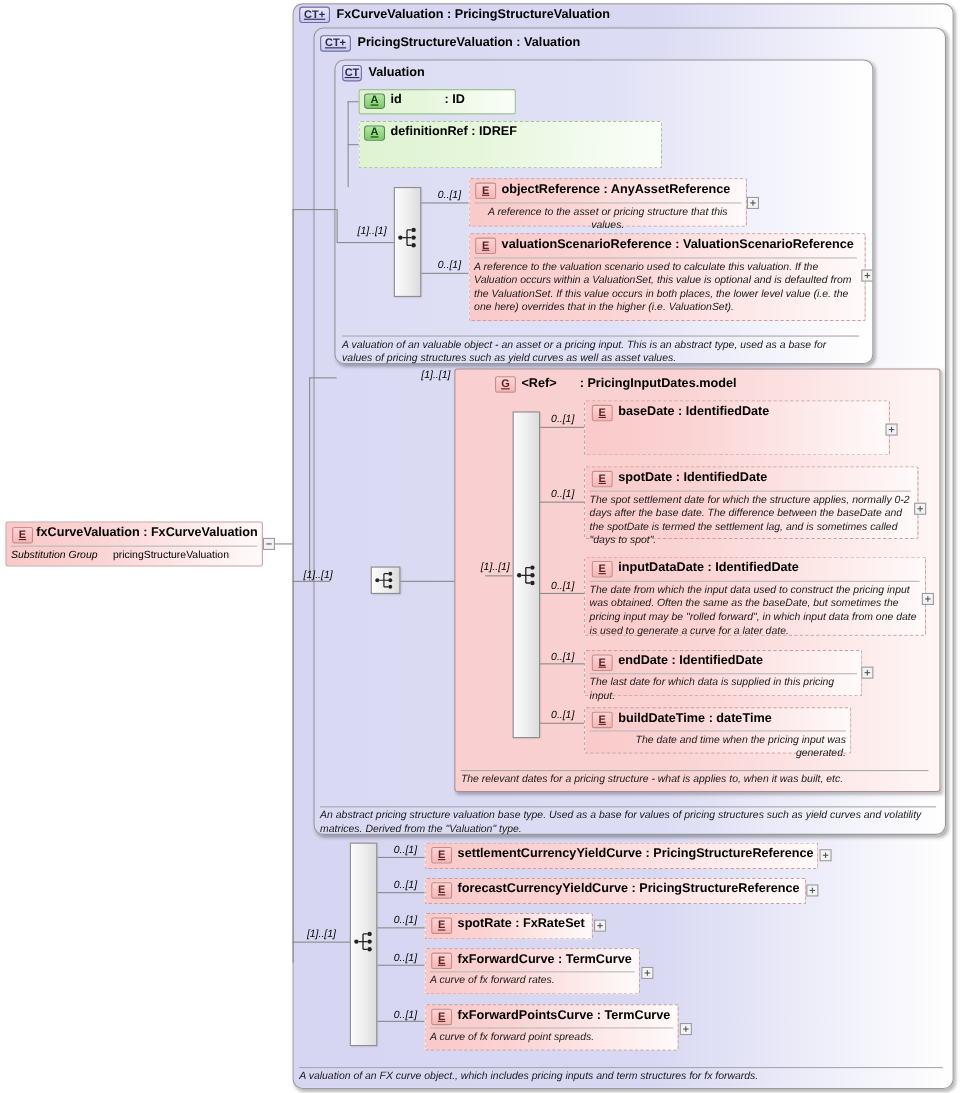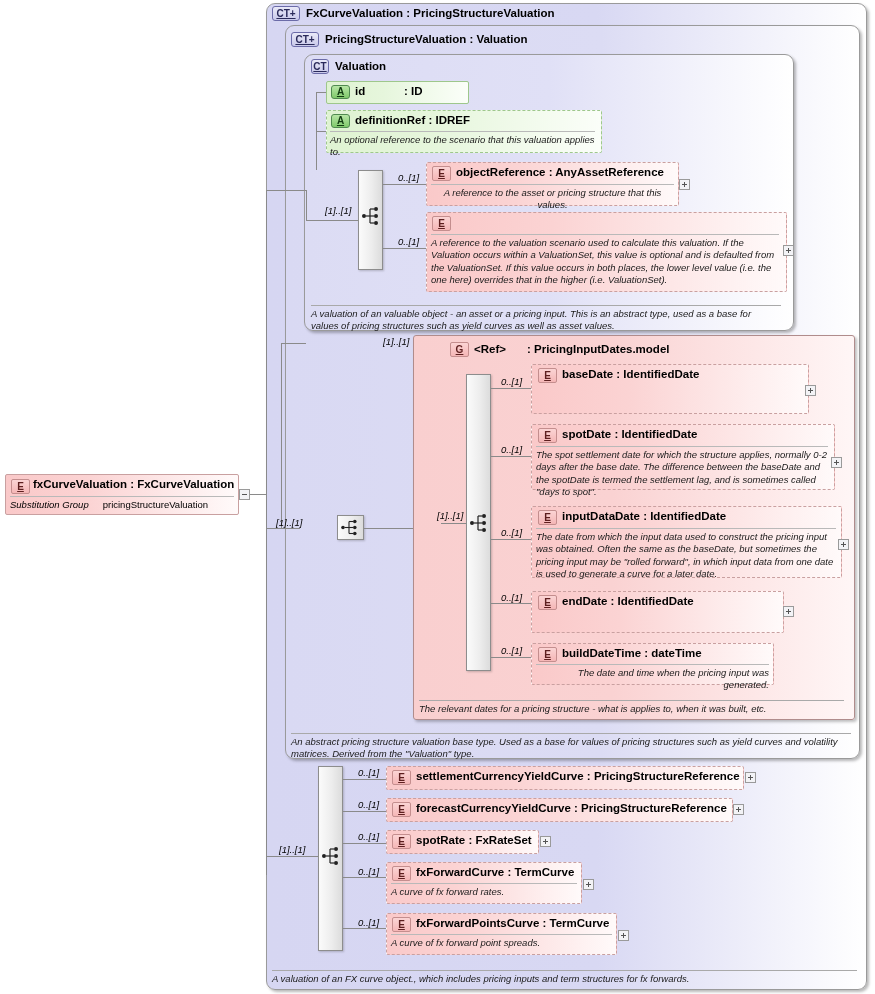--- a/index.html
+++ b/index.html
@@ -145,21 +145,20 @@
 </div>
 <div class="hline" style="left:316px;top:92px;width:10px;"></div>
 <div class="vline" style="left:316px;top:92px;height:78px;"></div>
 
 <div class="attr dashed" style="left:326px;top:110px;width:276px;height:43px;"></div>
 <div class="badge badge-a" style="left:331px;top:114px;">
   <span>A</span>
 </div>
 <div class="attr" style="left:326px;top:110px;width:276px;height:43px;background:none;border:none;">
   <span class="lbl" style="left:29px;top:4px;">definitionRef : IDREF</span>
-  <span class="doc" style="left:4px;top:21px;width:265px;">An optional reference to the scenario that this valuation applies to.</span>
 </div>
 <div class="hline" style="left:316px;top:131px;width:10px;"></div>
 
 <div class="seqbar" style="left:358px;top:170px;width:25px;height:100px;"></div>
 <svg class="seqicon" style="left:361px;top:205px;" width="20" height="22" viewBox="0 0 20 22">
   <circle cx="3" cy="11" r="2" fill="#222"></circle>
   <line x1="5" y1="11" x2="9" y2="11" stroke="#222" stroke-width="1.2"></line>
   <line x1="9" y1="4" x2="9" y2="18" stroke="#222" stroke-width="1.2"></line>
   <line x1="9" y1="4" x2="13" y2="4" stroke="#222" stroke-width="1.2"></line>
   <line x1="9" y1="11" x2="13" y2="11" stroke="#222" stroke-width="1.2"></line>
@@ -181,20 +180,21 @@
 </div>
 <div class="expander plus" style="left:679px;top:179px;"></div>
 <div class="hline" style="left:383px;top:184px;width:43px;"></div>
 <div class="card" style="left:398px;top:172px;">0..[1]</div>
 
 <div class="elem dashed" style="left:426px;top:212px;width:361px;height:80px;"></div>
 <div class="badge badge-e" style="left:432px;top:216px;">
   <span>E</span>
 </div>
 <div class="elem" style="left:426px;top:212px;width:361px;height:80px;background:none;border:none;">
+  <span class="lbl" style="left:30px;top:4px;">valuationScenarioReference  : ValuationScenarioReference</span>
   <span class="doc" style="left:5px;top:22px;width:348px;">A reference to the valuation scenario used to calculate this valuation. If the Valuation occurs within a ValuationSet, this value is optional and is defaulted from the ValuationSet. If this value occurs in both places, the lower level value (i.e. the one here) overrides that in the higher (i.e. ValuationSet).</span>
 </div>
 <div class="expander plus" style="left:783px;top:245px;"></div>
 <div class="hline" style="left:383px;top:248px;width:43px;"></div>
 <div class="card" style="left:398px;top:236px;">0..[1]</div>
 
 <div class="grp-box" style="left:413px;top:335px;width:442px;height:385px;"></div>
 <div class="badge badge-g" style="left:450px;top:342px;">
   <span>G</span>
 </div>
@@ -267,20 +267,21 @@
 <div class="expander plus" style="left:838px;top:539px;"></div>
 <div class="hline" style="left:491px;top:539px;width:40px;"></div>
 <div class="card" style="left:501px;top:527px;">0..[1]</div>
 
 <div class="elem dashed" style="left:531px;top:591px;width:253px;height:42px;"></div>
 <div class="badge badge-e" style="left:538px;top:595px;">
   <span>E</span>
 </div>
 <div class="elem" style="left:531px;top:591px;width:253px;height:42px;background:none;border:none;">
   <span class="lbl" style="left:31px;top:4px;">endDate : IdentifiedDate</span>
+  <span class="doc" style="left:5px;top:21px;width:243px;">The last date for which data is supplied in this pricing input.</span>
 </div>
 <div class="expander plus" style="left:783px;top:606px;"></div>
 <div class="hline" style="left:491px;top:603px;width:40px;"></div>
 <div class="card" style="left:501px;top:592px;">0..[1]</div>
 
 <div class="elem dashed" style="left:531px;top:643px;width:243px;height:42px;"></div>
 <div class="badge badge-e" style="left:538px;top:647px;">
   <span>E</span>
 </div>
 <div class="elem" style="left:531px;top:643px;width:243px;height:42px;background:none;border:none;text-align:right;">

